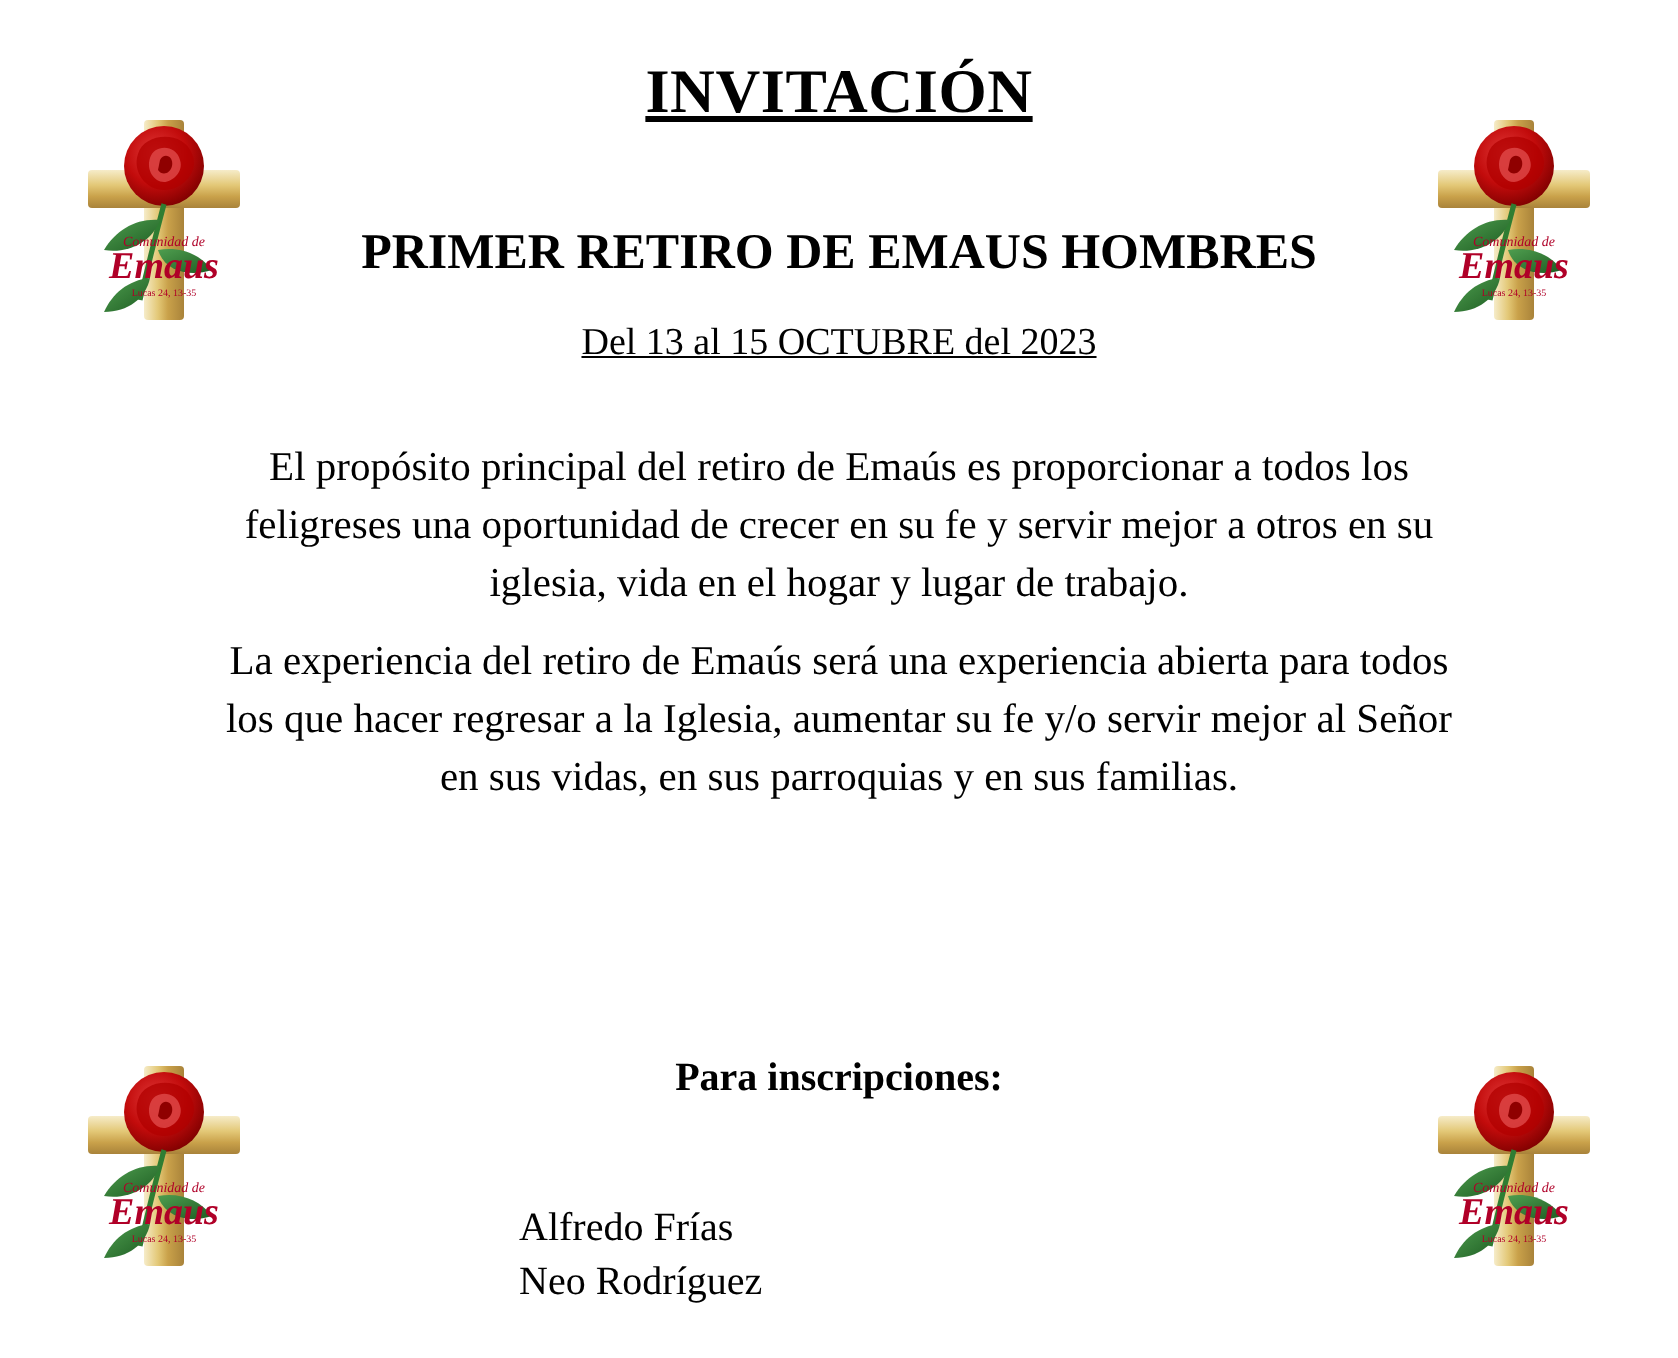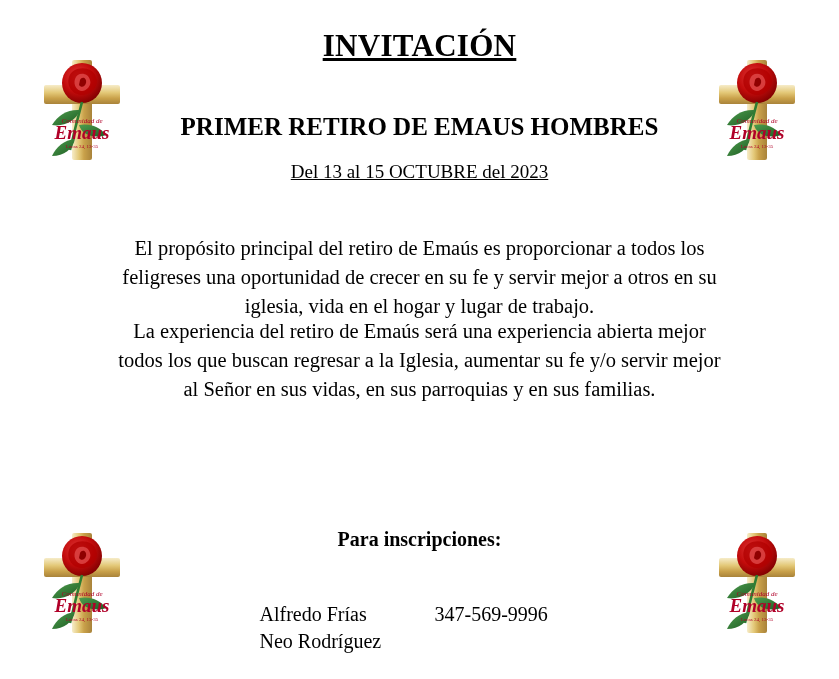--- a/index.html
+++ b/index.html
@@ -69,21 +69,21 @@
   }
 
   .body-block {
     position: absolute;
     left: 110px;
     width: 619px;
     text-align: center;
     font-size: 20.5px;
     line-height: 1.42;
   }
-  .para1 { top: 220px; margin-top: 14px; }
+  .para1 { top: 220px; }
   .para2 { top: 317px; }
   .para3 { top: 412px; }
 
   .signup-heading {
     position: absolute;
     left: 0; top: 528px;
     width: 839px;
     text-align: center;
     font-size: 20px;
     font-weight: bold;
@@ -233,29 +233,28 @@
 <div class="doc">
 
   <div class="title">INVITACIÓN</div>
 
   <div class="subtitle">PRIMER RETIRO DE EMAUS HOMBRES</div>
 
   <div class="dates">Del 13 al 15 OCTUBRE del 2023</div>
 
   <div class="body-block para1">El propósito principal del retiro de Emaús es proporcionar a todos los feligreses una oportunidad de crecer en su fe y servir mejor a otros en su iglesia, vida en el hogar y lugar de trabajo.</div>
 
-  <div class="body-block para2">La experiencia del retiro de Emaús será una experiencia abierta mejor todos los que buscan regresar a la Iglesia, aumentar su fe y/o servir mejor al Señor en sus vidas, en sus parroquias y en sus familias.</div>
+  <div class="body-block para2">La experiencia del retiro de Emaús será una experiencia abierta para todos los que hacer regresar a la Iglesia, aumentar su fe y/o servir mejor al Señor en sus vidas, en sus parroquias y en sus familias.</div>
 
 
   <div class="signup-heading">Para inscripciones:</div>
 
 
   <div class="contacts">
     <div class="contact-row">
       <span class="contact-name">Alfredo Frías</span>
-      <span class="contact-phone">347-569-9996</span>
     </div>
     <div class="contact-row">
       <span class="contact-name">Neo Rodríguez</span>
     </div>
   </div>
 
 </div>
 
 </body></html>

